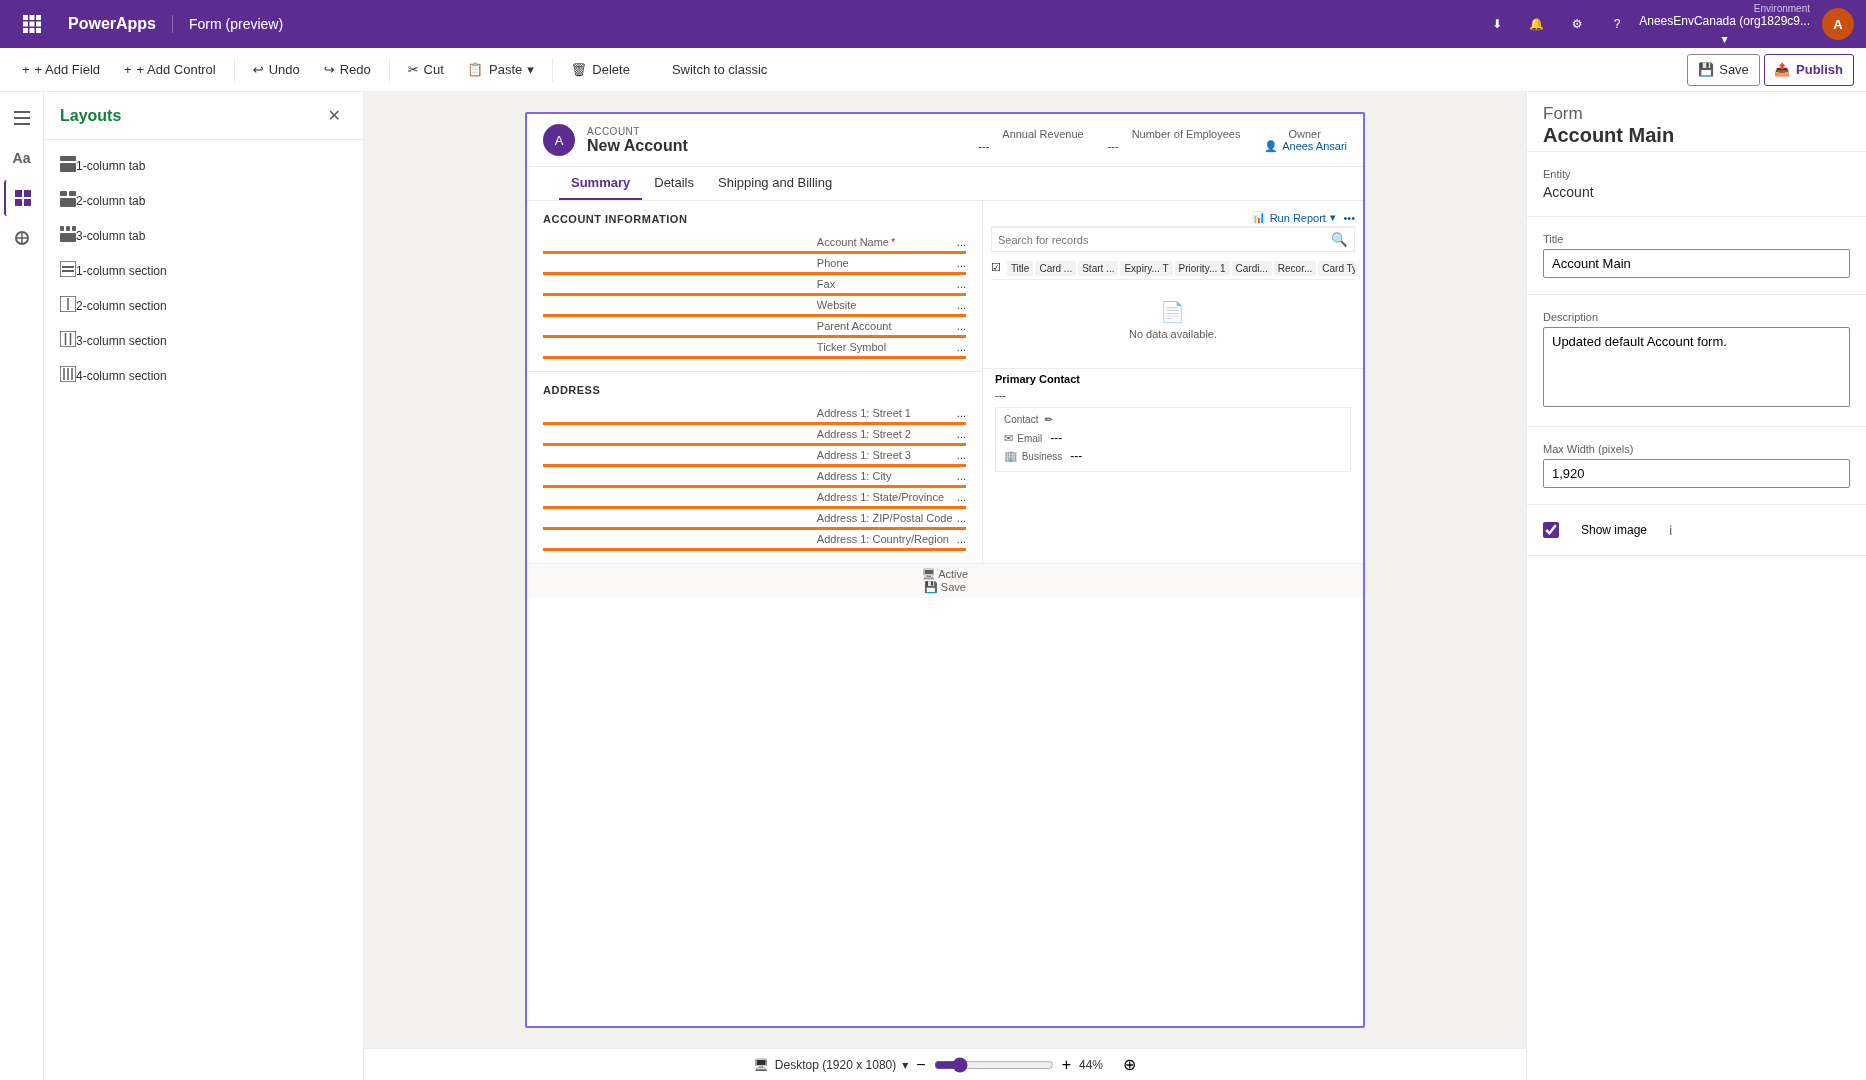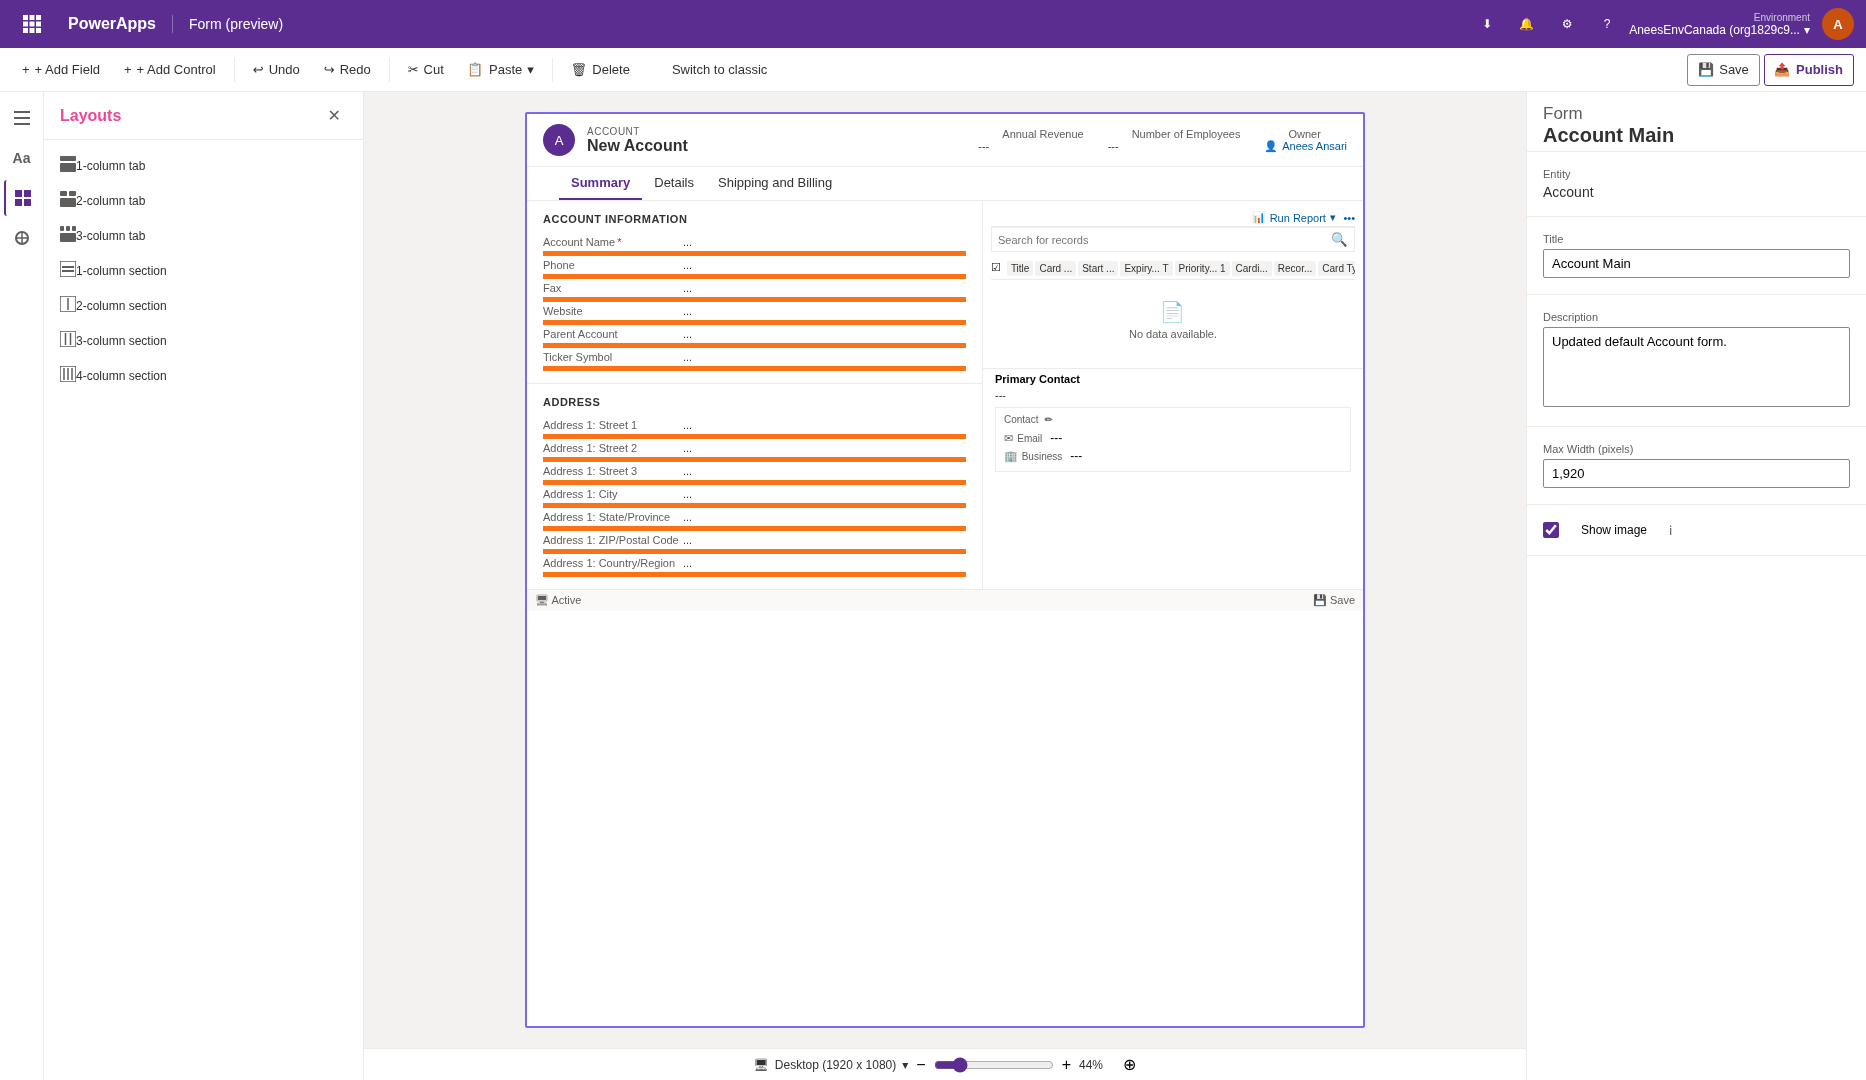--- a/index.html
+++ b/index.html
@@ -9,21 +9,21 @@
     .top-nav {
       display: flex; align-items: center; height: 48px;
       background: #5c2d91; color: white; padding: 0 12px; gap: 0;
     }
     .top-nav .waffle-icon { width: 40px; height: 48px; display: flex; align-items: center; justify-content: center; cursor: pointer; }
     .top-nav .app-name { font-size: 16px; font-weight: 600; color: white; padding: 0 16px; border-right: 1px solid rgba(255,255,255,0.3); }
     .top-nav .page-title { font-size: 14px; color: white; padding: 0 16px; flex: 1; }
     .top-nav-right { display: flex; align-items: center; gap: 4px; margin-left: auto; }
     .top-nav-right .env-info { display: flex; flex-direction: column; align-items: flex-end; margin-right: 8px; cursor: pointer; }
     .top-nav-right .env-label { font-size: 10px; color: rgba(255,255,255,0.7); }
-    .top-nav-right .env-name { font-size: 12px; color: white; display: flex; align-items: center; gap: 4px; }
+    .top-nav-right .env-name { font-size: 12px; color: white; display: flex; align-items: center; gap: 4px; flex-direction: column; }
     .top-nav-icon { width: 36px; height: 36px; display: flex; align-items: center; justify-content: center; cursor: pointer; color: white; border-radius: 3px; }
     .avatar { width: 32px; height: 32px; border-radius: 50%; background: #ca5010; display: flex; align-items: center; justify-content: center; color: white; font-size: 13px; font-weight: 600; cursor: pointer; }
 
     
     .toolbar {
       display: flex; align-items: center; height: 44px;
       background: white; border-bottom: 1px solid #edebe9; padding: 0 12px; gap: 4px;
     }
     .toolbar-btn {
       display: flex; align-items: center; gap: 5px; padding: 4px 10px;
@@ -33,21 +33,21 @@
     .toolbar-btn.primary { color: #5c2d91; font-weight: 600; margin-left: auto; border: 1px solid #5c2d91; }
     .toolbar-separator { width: 1px; height: 24px; background: #edebe9; margin: 0 4px; }
     .switch-classic { margin-left: 20px; font-size: 13px; color: #323130; background: none; border: none; cursor: pointer; padding: 4px 8px; border-radius: 3px; }
 
     
     .main-layout { display: flex; height: calc(1080px - 48px - 44px); }
 
     
     .left-panel { width: 320px; background: white; border-right: 1px solid #edebe9; display: flex; flex-direction: column; }
     .left-panel-header { display: flex; align-items: center; justify-content: space-between; padding: 12px 16px; border-bottom: 1px solid #edebe9; }
-    .left-panel-title { font-size: 16px; font-weight: 600; color: #ec4899; }
+    .left-panel-title { font-size: 16px; font-weight: 600; color: #15803d; }
     .close-btn { background: none; border: none; cursor: pointer; font-size: 16px; color: #605e5c; padding: 2px 6px; }
 
     
     .left-sidebar { width: 44px; background: white; border-right: 1px solid #edebe9; display: flex; flex-direction: column; align-items: center; padding-top: 8px; gap: 4px; }
     .sidebar-icon { width: 36px; height: 36px; display: flex; align-items: center; justify-content: center; cursor: pointer; border-radius: 3px; color: #605e5c; }
     .sidebar-icon.active { color: #5c2d91; border-left: 2px solid #5c2d91; }
 
     
     .layouts-list { padding: 8px 0; }
     .layout-item { display: flex; align-items: center; padding: 8px 16px; cursor: pointer; color: #323130; }
@@ -77,21 +77,21 @@
     .fp-tab.active { color: #5c2d91; border-bottom-color: #5c2d91; font-weight: 600; }
 
     
     .fp-body { display: flex; padding: 0; }
     .fp-left-col { flex: 1; border-right: 1px solid #edebe9; }
     .fp-right-col { width: 380px; }
 
     
     .fp-section { padding: 12px 16px; }
     .fp-section-title { font-size: 11px; font-weight: 600; color: #323130; text-transform: uppercase; letter-spacing: 0.5px; margin-bottom: 8px; }
-    .fp-row { display: flex; align-items: baseline; padding: 3px 0; border-bottom: 5px solid #f97316; }
+    .fp-row { display: flex; align-items: baseline; padding: 3px 0; border-bottom: 3px solid #f97316; justify-content: flex-end; }
     .fp-label { font-size: 11px; color: #605e5c; width: 140px; flex-shrink: 0; }
     .fp-value { font-size: 11px; color: #323130; }
     .req { color: #e81123; margin-left: 2px; }
 
     
     .fp-right-section { padding: 8px; }
     .fp-search-bar { display: flex; align-items: center; border: 1px solid #edebe9; margin-bottom: 6px; }
     .fp-search-input { flex: 1; border: none; font-size: 11px; padding: 4px 6px; outline: none; }
     .fp-search-btn { padding: 4px 6px; background: none; border: none; cursor: pointer; }
     .fp-grid-header { display: flex; align-items: center; border-bottom: 1px solid #edebe9; padding: 2px 0; font-size: 10px; }
@@ -107,21 +107,21 @@
     .fp-pc-value { font-size: 11px; color: #323130; margin-bottom: 6px; }
     .fp-contact-block { border: 1px solid #edebe9; padding: 6px 8px; }
     .fp-contact-header { display: flex; align-items: center; gap: 6px; margin-bottom: 4px; }
     .fp-contact-label { font-size: 10px; color: #605e5c; }
     .fp-contact-edit { font-size: 10px; cursor: pointer; }
     .fp-contact-row { display: flex; align-items: center; gap: 4px; padding: 2px 0; }
     .fp-contact-icon { font-size: 11px; color: #605e5c; }
     .fp-contact-type { font-size: 10px; color: #605e5c; margin-right: 4px; }
 
     
-    .fp-footer { display: flex; align-items: center; justify-content: space-between; padding: 4px 8px; background: #faf9f8; border-top: 1px solid #edebe9; font-size: 11px; color: #605e5c; }
+    .fp-footer { display: flex; align-items: center; justify-content: space-between; padding: 4px 8px; background: #faf9f8; border-top: 1px solid #edebe9; font-size: 11px; color: #605e5c; flex-direction: column; }
     .bottom-left { display: flex; align-items: center; gap: 6px; color: #323130; font-size: 12px; }
     .zoom-slider { width: 120px; accent-color: #5c2d91; }
     .zoom-level { font-size: 12px; color: #323130; min-width: 36px; }
 
     
     .right-panel { width: 340px; background: white; border-left: 1px solid #edebe9; overflow-y: auto; }
     .rp-header { padding: 12px 16px 4px; border-bottom: 1px solid #edebe9; }
     .rp-type { font-size: 17px; color: #605e5c; }
     .rp-name { font-size: 20px; font-weight: 600; color: #323130; }
     .rp-section { padding: 16px; border-bottom: 1px solid #edebe9; }

